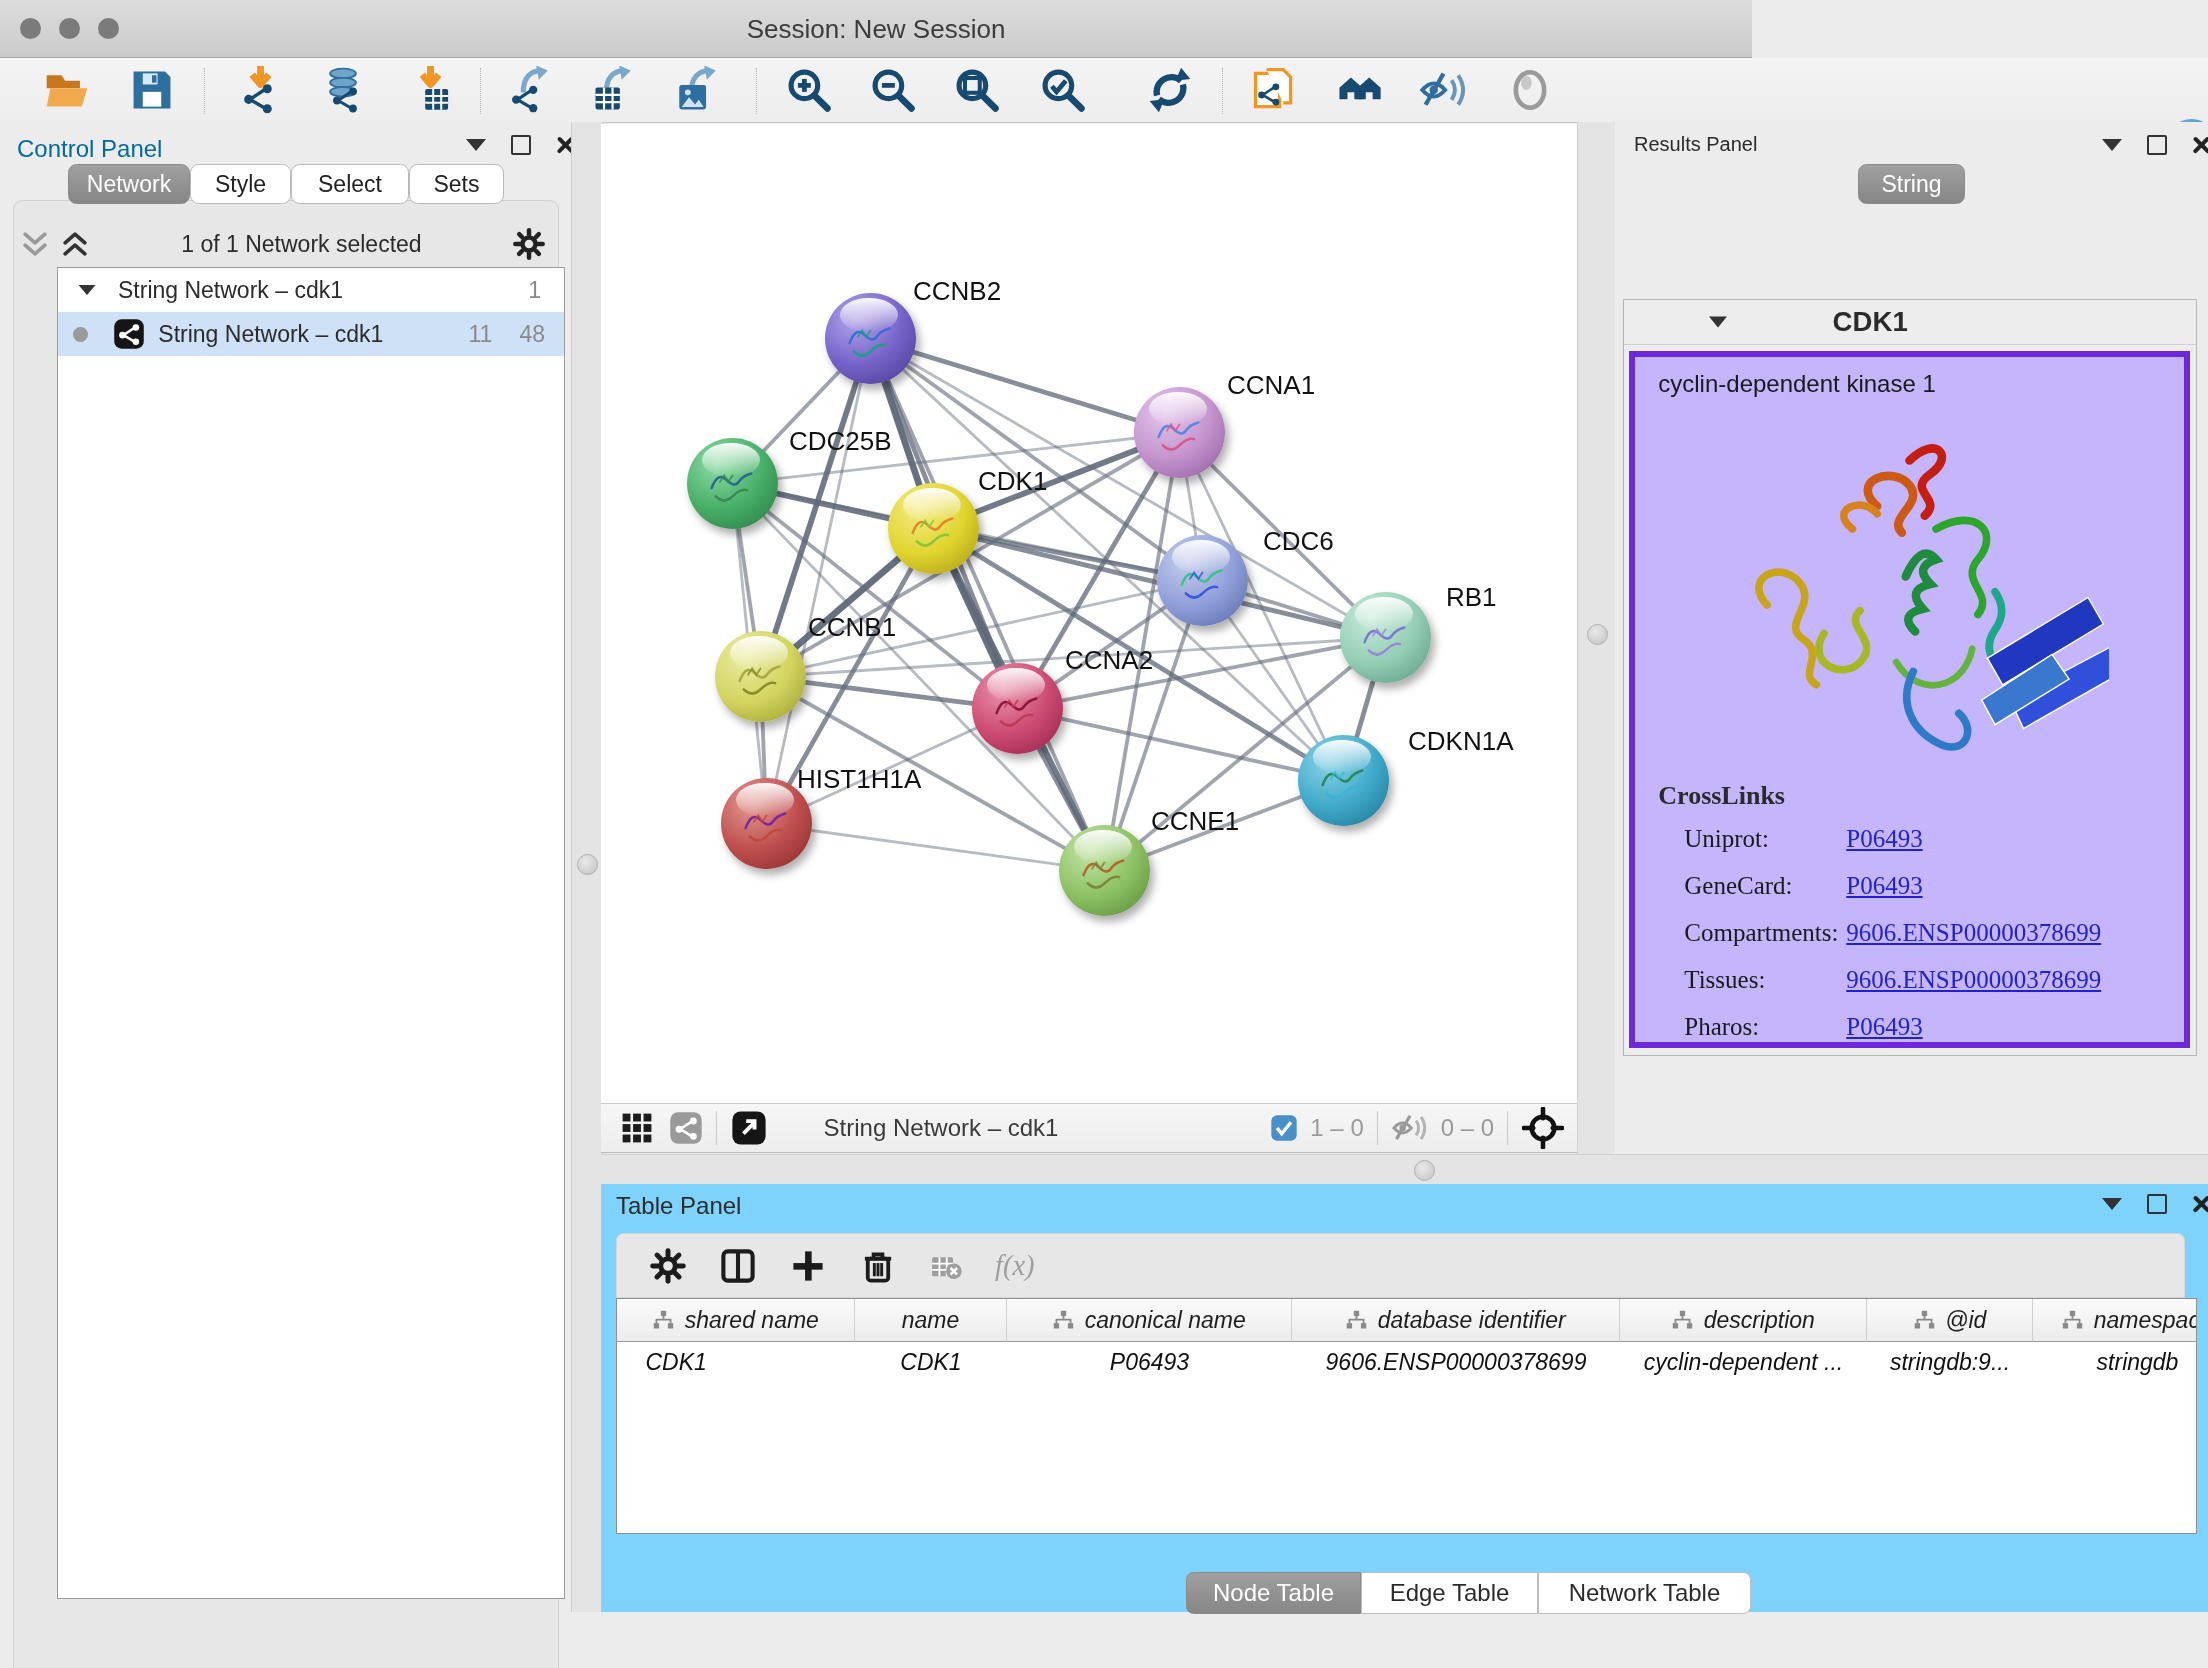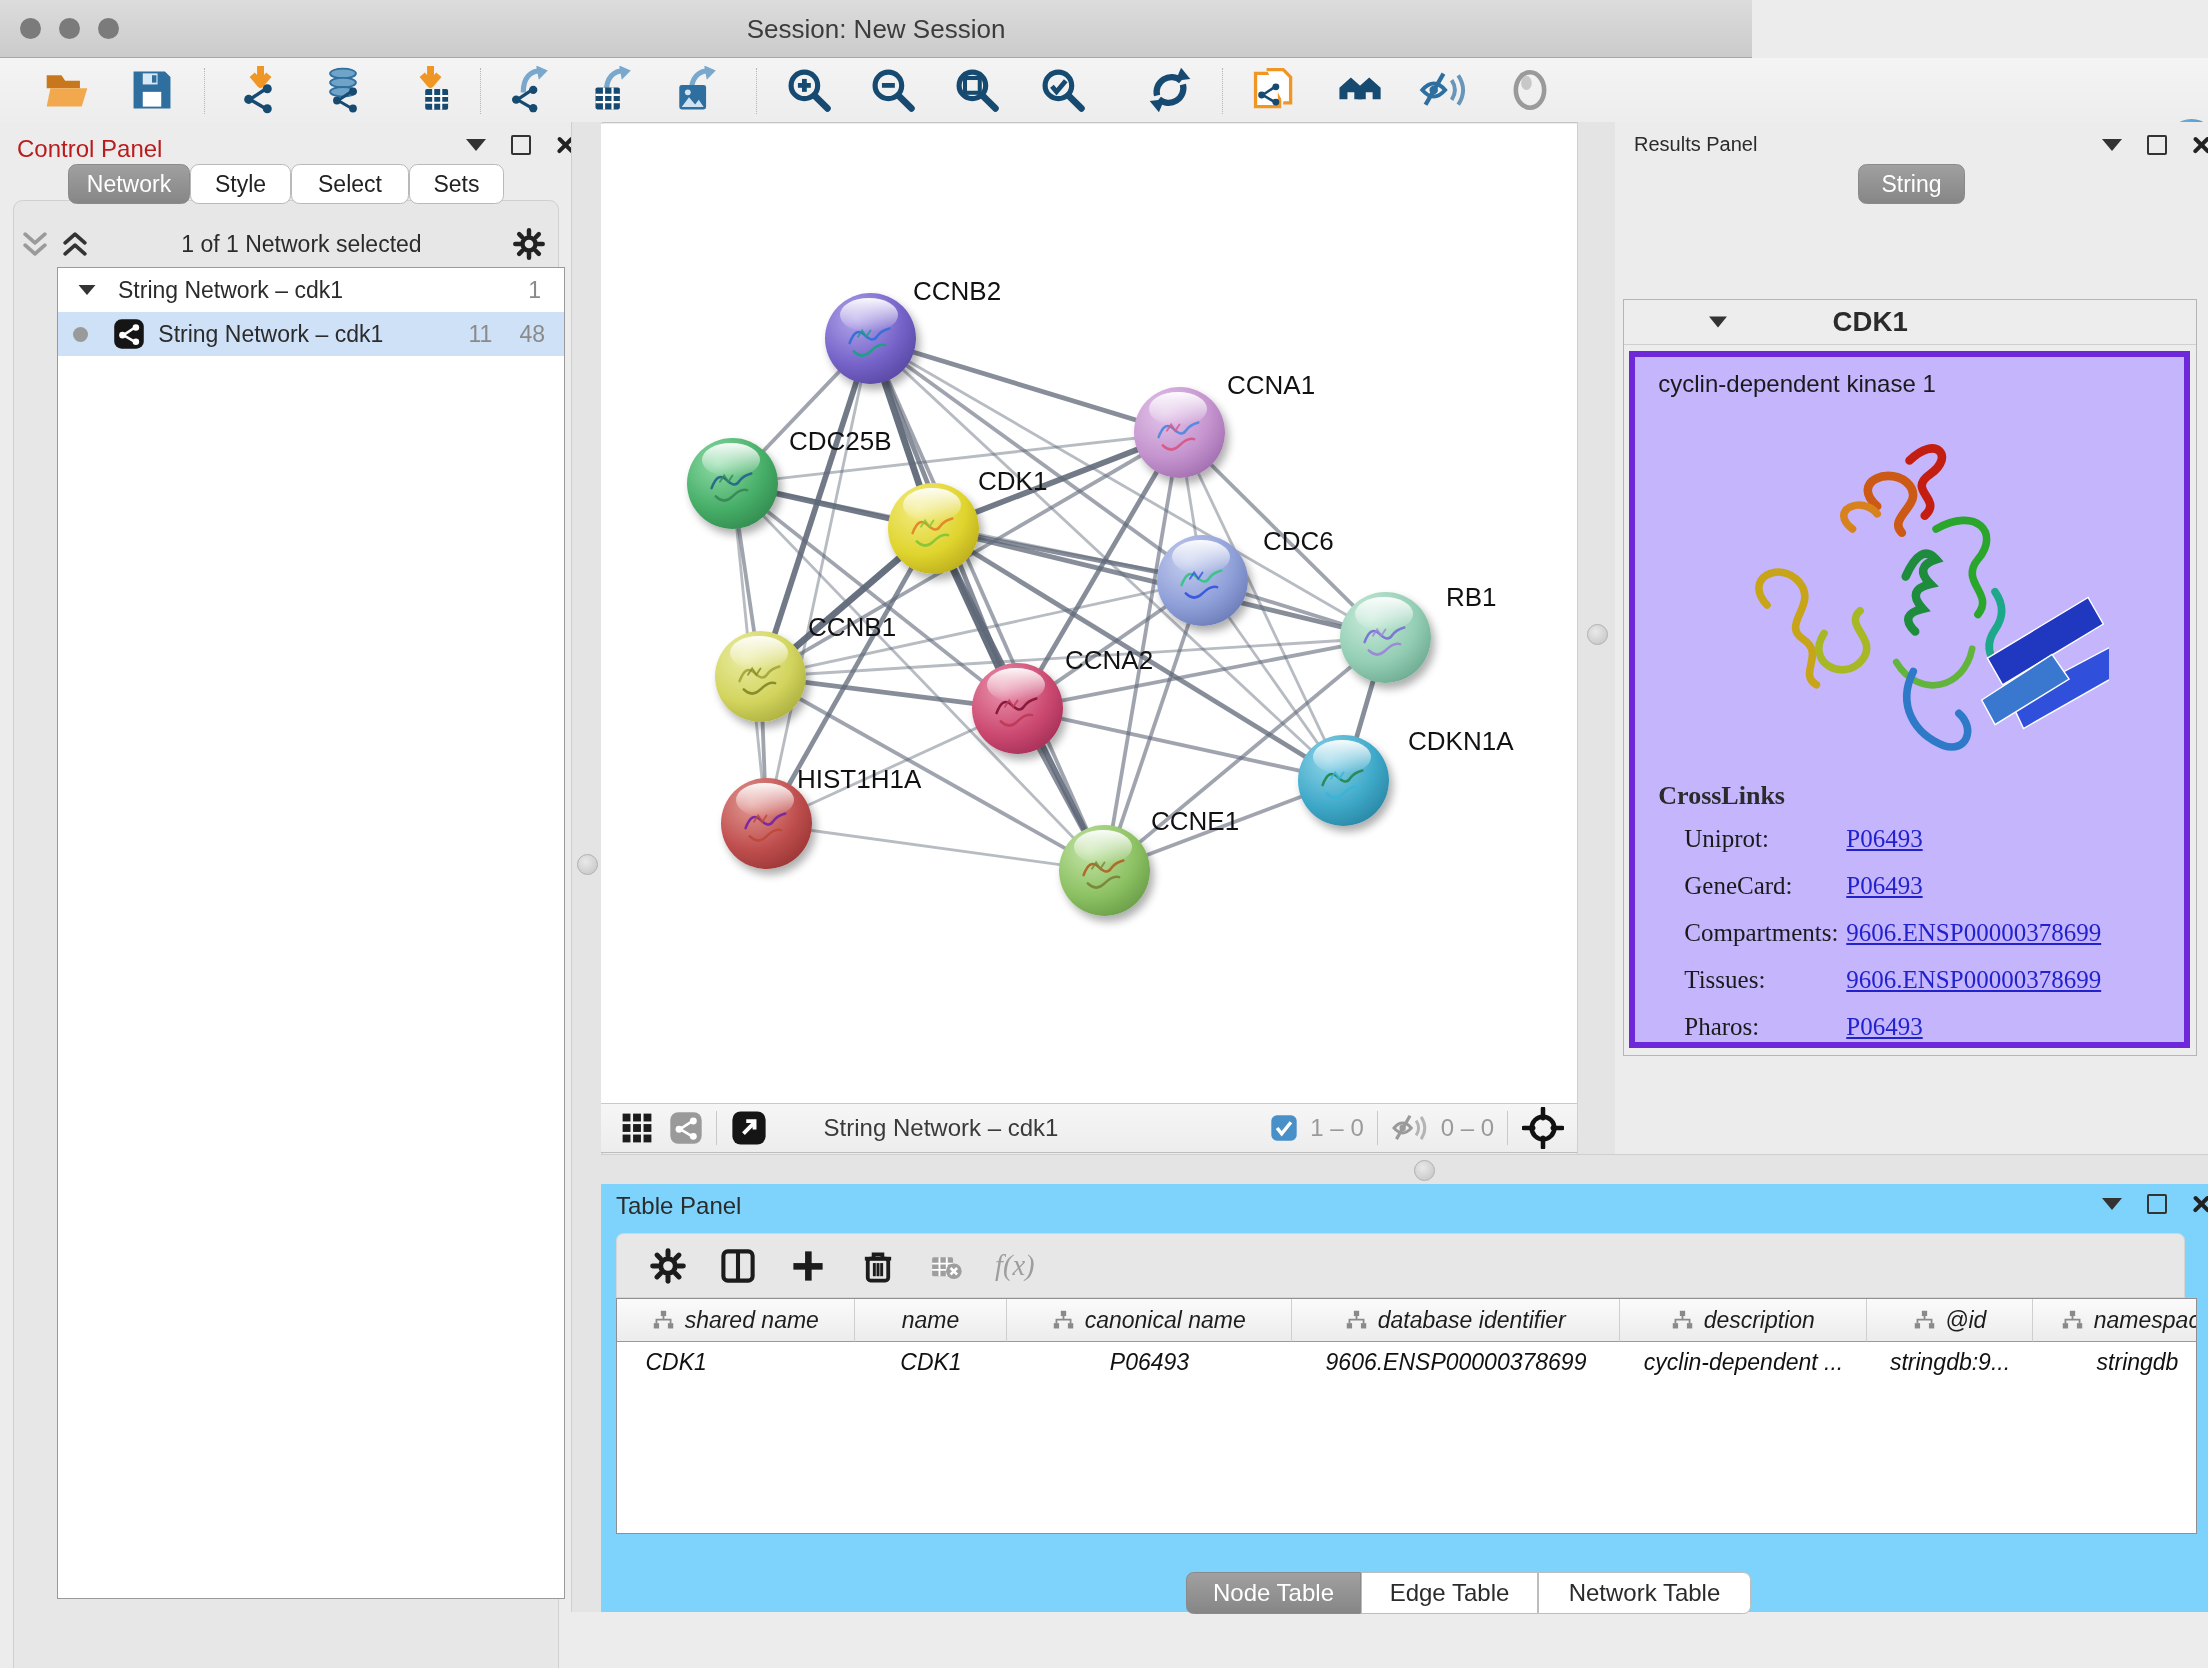--- a/index.html
+++ b/index.html
@@ -32,21 +32,21 @@
     border-top:12.4px solid #333;}
   .win-sq{width:16px;height:16px;border:2.4px solid #333;border-radius:1.9px;}
   .x-icon{width:19px;height:19px;position:relative;}
   .x-icon:before,.x-icon:after{content:"";position:absolute;left:-1px;top:7.6px;width:21px;height:4.3px;
     background:#222;border-radius:1.9px;}
   .x-icon:before{transform:rotate(45deg);} .x-icon:after{transform:rotate(-45deg);}
   .panel-ctl{display:flex;gap:25px;align-items:center;}
 
   
   #control-panel{left:0;top:122px;width:571px;height:1490px;background:#ececec;}
-  #cp-header{left:17px;top:13.3px;font-size:24px;color:#b91c1c;}
+  #cp-header{left:17px;top:13.3px;font-size:24px;color:#0369a1;}
   .tab{height:40px;border:1px solid #b9b9b9;background:#fff;display:flex;align-items:center;justify-content:center;
     font-size:23px;color:#222;border-radius:8.6px;box-sizing:border-box;}
   .tab.active{background:linear-gradient(#a0a0a0,#868686);color:#fff;border-color:#8a8a8a;}
   #cp-tabpanel{left:13.3px;top:78px;width:544px;height:1503px;background:#e7e7e7;border:1px solid #d0d0d0;border-radius:9.5px;}
   #cp-selector-row{left:19px;top:103px;width:533px;height:38px;display:flex;align-items:center;}
   #cp-tree{left:57px;top:145px;width:508px;height:1332px;background:#fff;border:1px solid #9a9a9a;box-sizing:border-box;}
   .tree-row{height:44px;display:flex;align-items:center;font-size:23px;}
   .tree-row.selected{background:#cfe1f7;}
   .count{color:#8a8a8a;}
 

